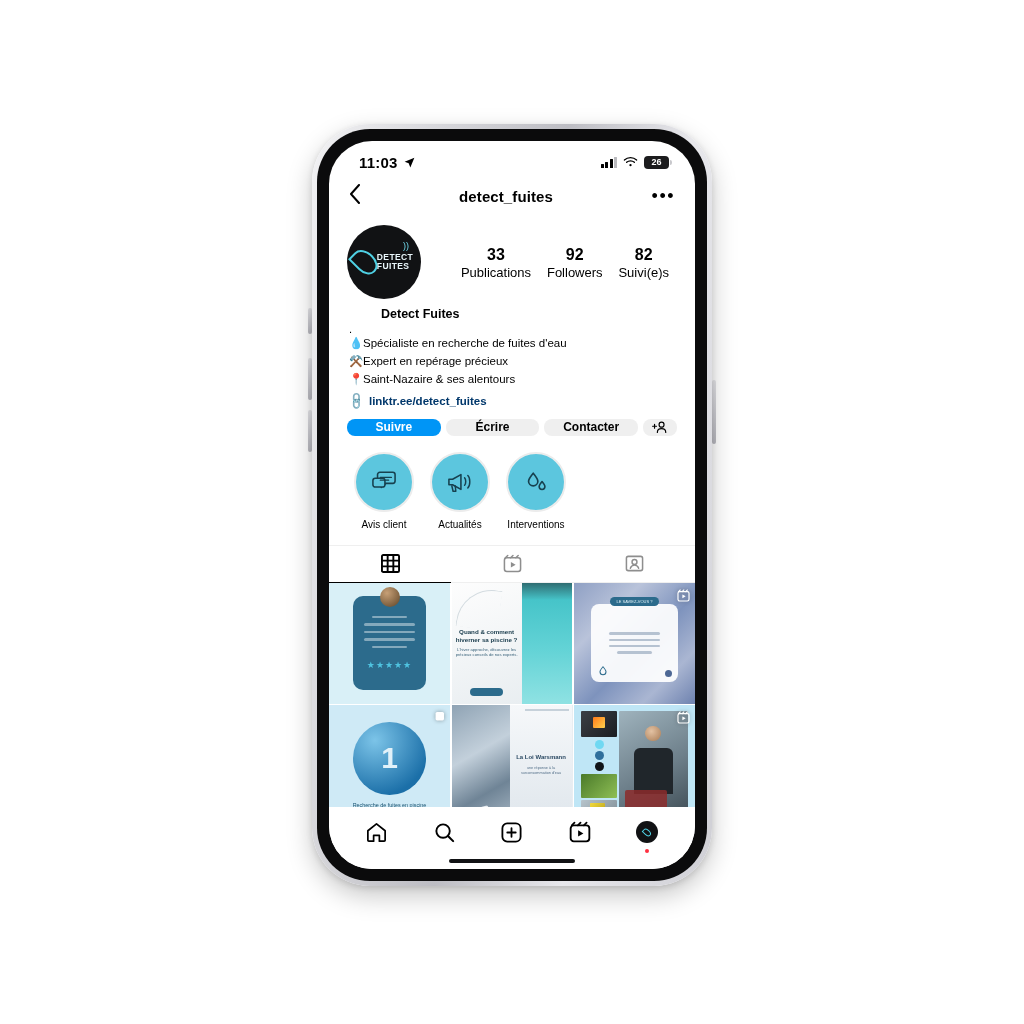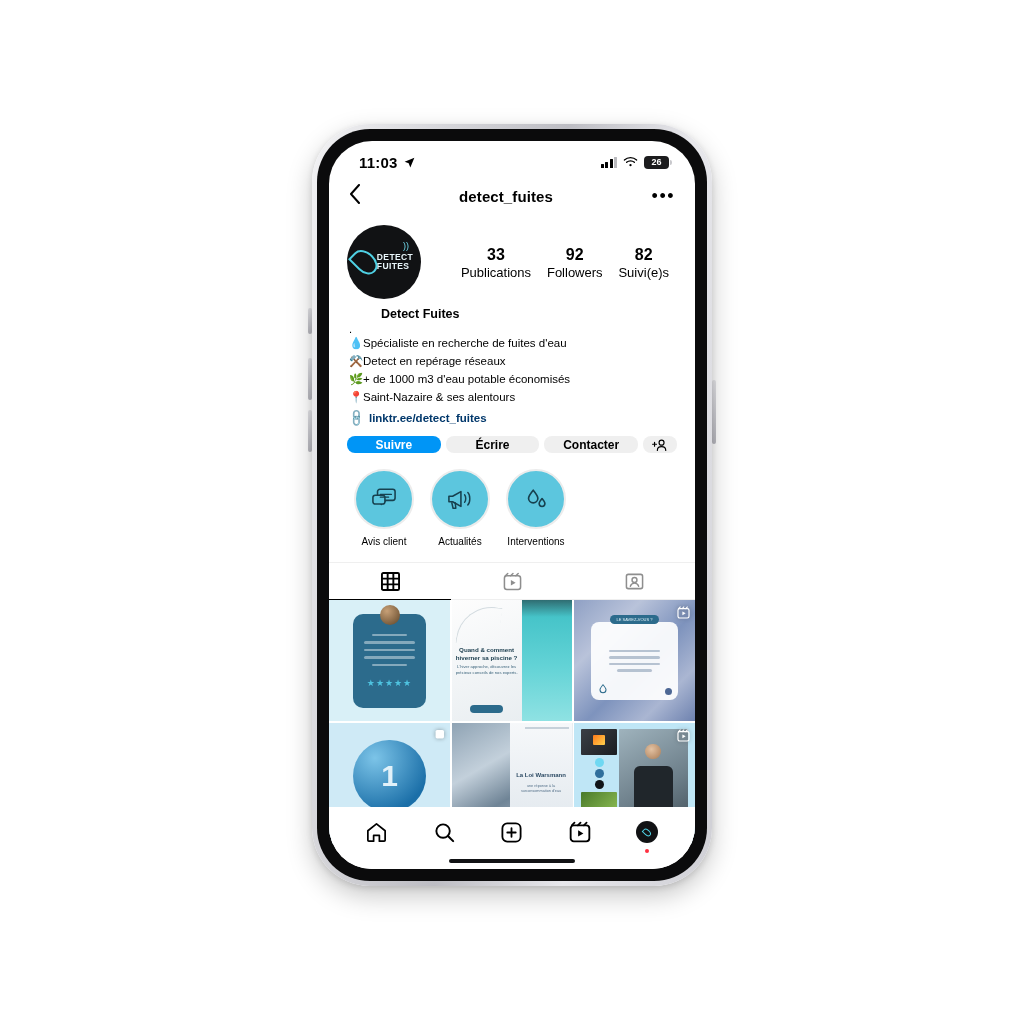--- a/index.html
+++ b/index.html
@@ -286,24 +286,21 @@
           </div>
         </div>
 
         <div class="bio">
           <div class="name">Detect Fuites</div>
           <div class="dot-line">.</div>
           <div class="line">
             <span class="em">💧</span><span>Spécialiste en recherche de fuites d'eau</span>
           </div>
           <div class="line">
-            <span class="em">⚒️</span><span>Detect en repérage réseaux</span>
-          </div>
-          <div class="line">
-            <span class="em">🌿</span><span>+ de 1000 m3 d'eau potable économisés</span>
+            <span class="em">⚒️</span><span>Expert en repérage précieux</span>
           </div>
           <div class="line">
             <span class="em">📍</span><span>Saint-Nazaire &amp; ses alentours</span>
           </div>
           <div class="link">
             <span class="chain">🔗</span>
             <span>linktr.ee/detect_fuites</span>
           </div>
         </div>
 

